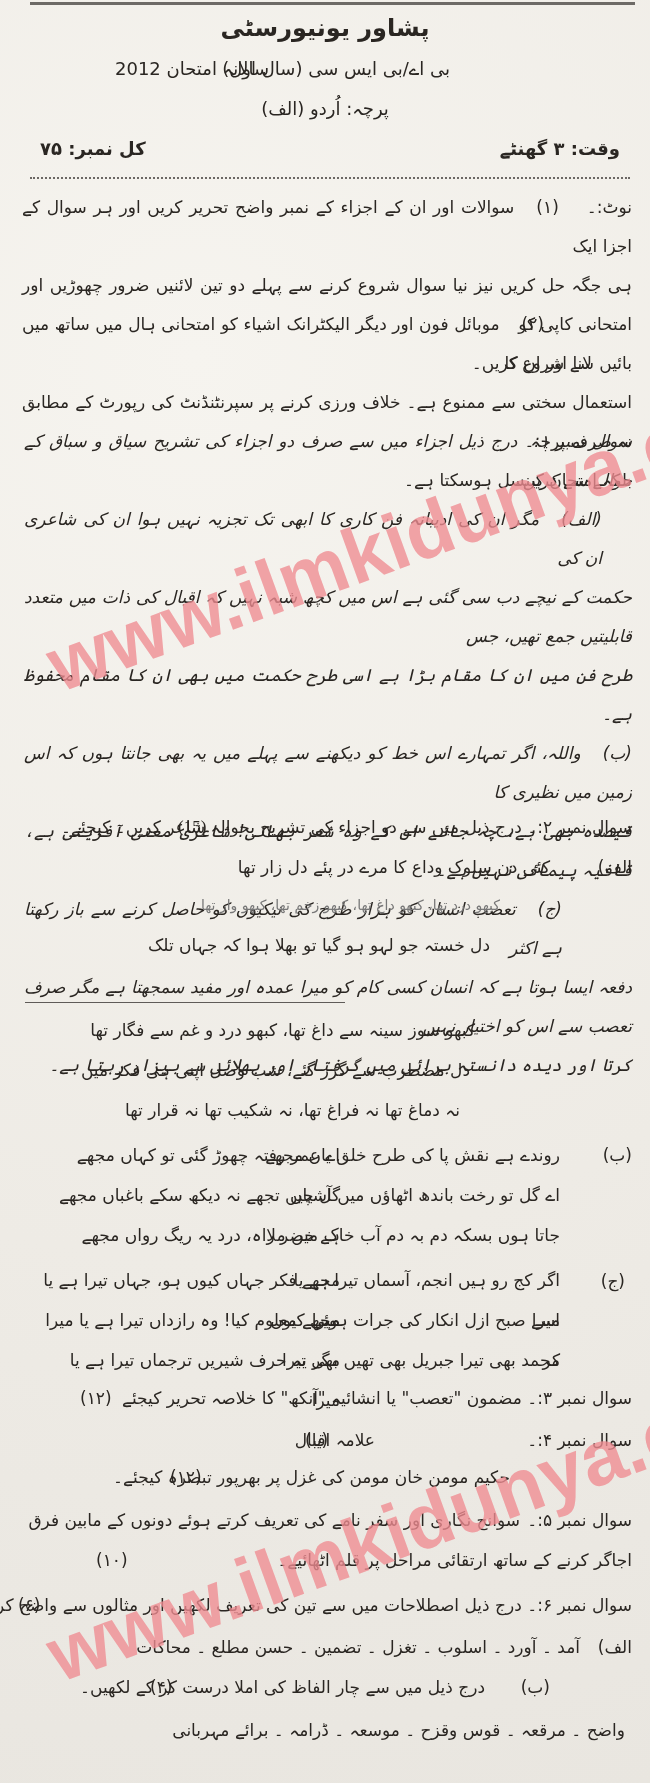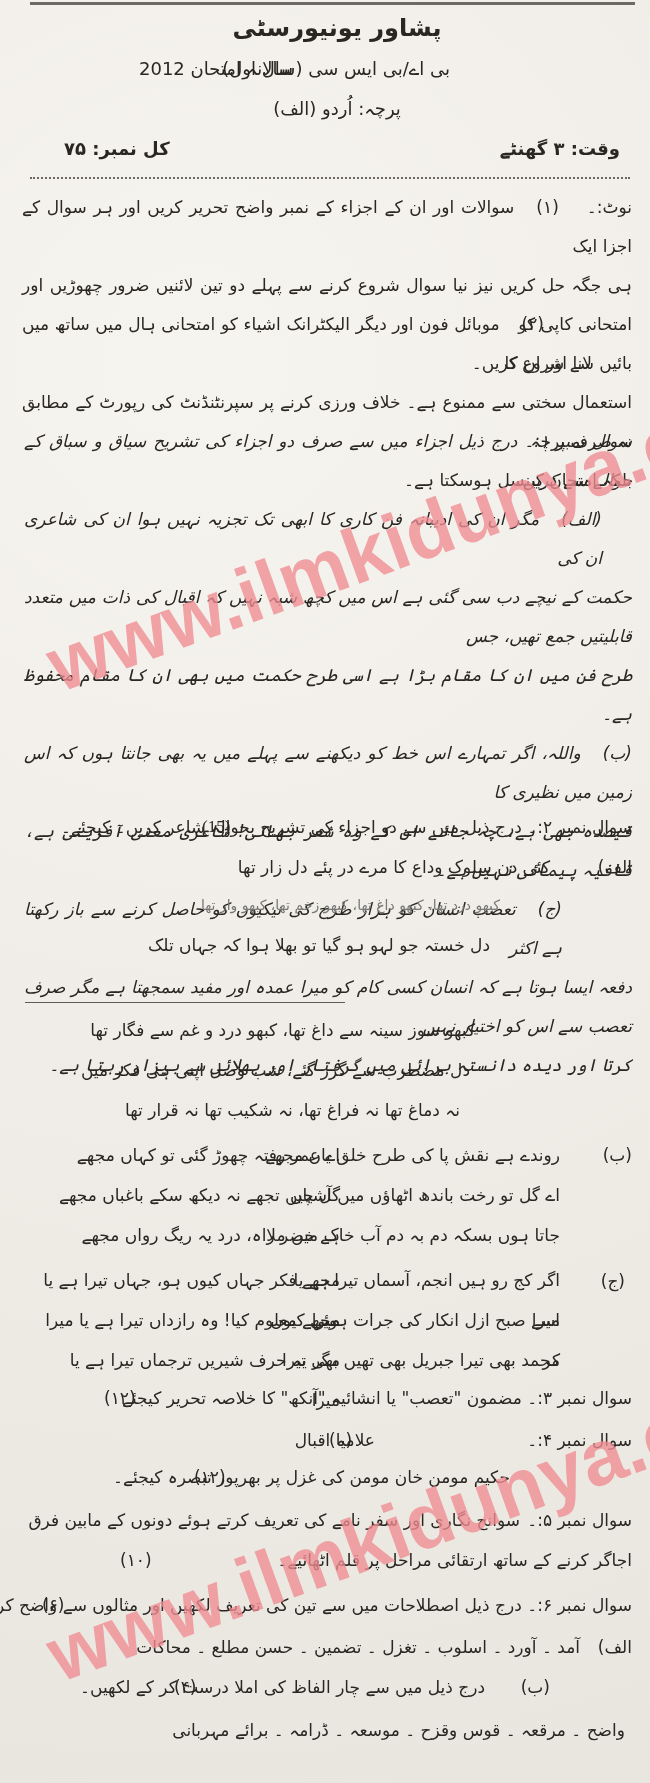--- a/index.html
+++ b/index.html
@@ -5,21 +5,21 @@
     html, body { margin: 0; padding: 0; }
     body {
       width: 650px; height: 1783px; overflow: hidden; position: relative;
       background: #f1efea;
       font-family: "DejaVu Sans", sans-serif;
       color: #2a2622;
     }
     .page { position: absolute; inset: 0; background:
       radial-gradient(circle at 30% 20%, #f6f4ef 0%, #eeebe5 60%, #e9e6e0 100%); }
     .topline { position: absolute; left: 30px; right: 15px; top: 2px; height: 3px; background: #6d6a66; }
-    .abs { position: absolute; direction: rtl; white-space: nowrap; padding-left: 24px; }
+    .abs { position: absolute; direction: rtl; white-space: nowrap; }
     .title { font-weight: bold; font-size: 24px; left: 0; right: 0; top: 14px; text-align: center; }
     .sub { font-size: 18px; }
     .line { font-size: 17px; line-height: 30px; }
     .para { position: absolute; direction: rtl; font-size: 17px; line-height: 39px; text-align: justify; }
     .label { display: inline-block; margin-left: 22px; }
     .dotted { position: absolute; left: 30px; right: 20px; top: 177px; border-top: 2px dotted #6b6764; }
     .hr { position: absolute; left: 25px; width: 320px; top: 1002px; border-top: 1.5px solid #5f5b58; }
     .couplet { position: absolute; direction: rtl; font-size: 17px; line-height: 40px; }
     .col-r { position: absolute; right: 0; width: 300px; text-align: right; }
     .col-l { position: absolute; left: 0; width: 300px; text-align: right; }

